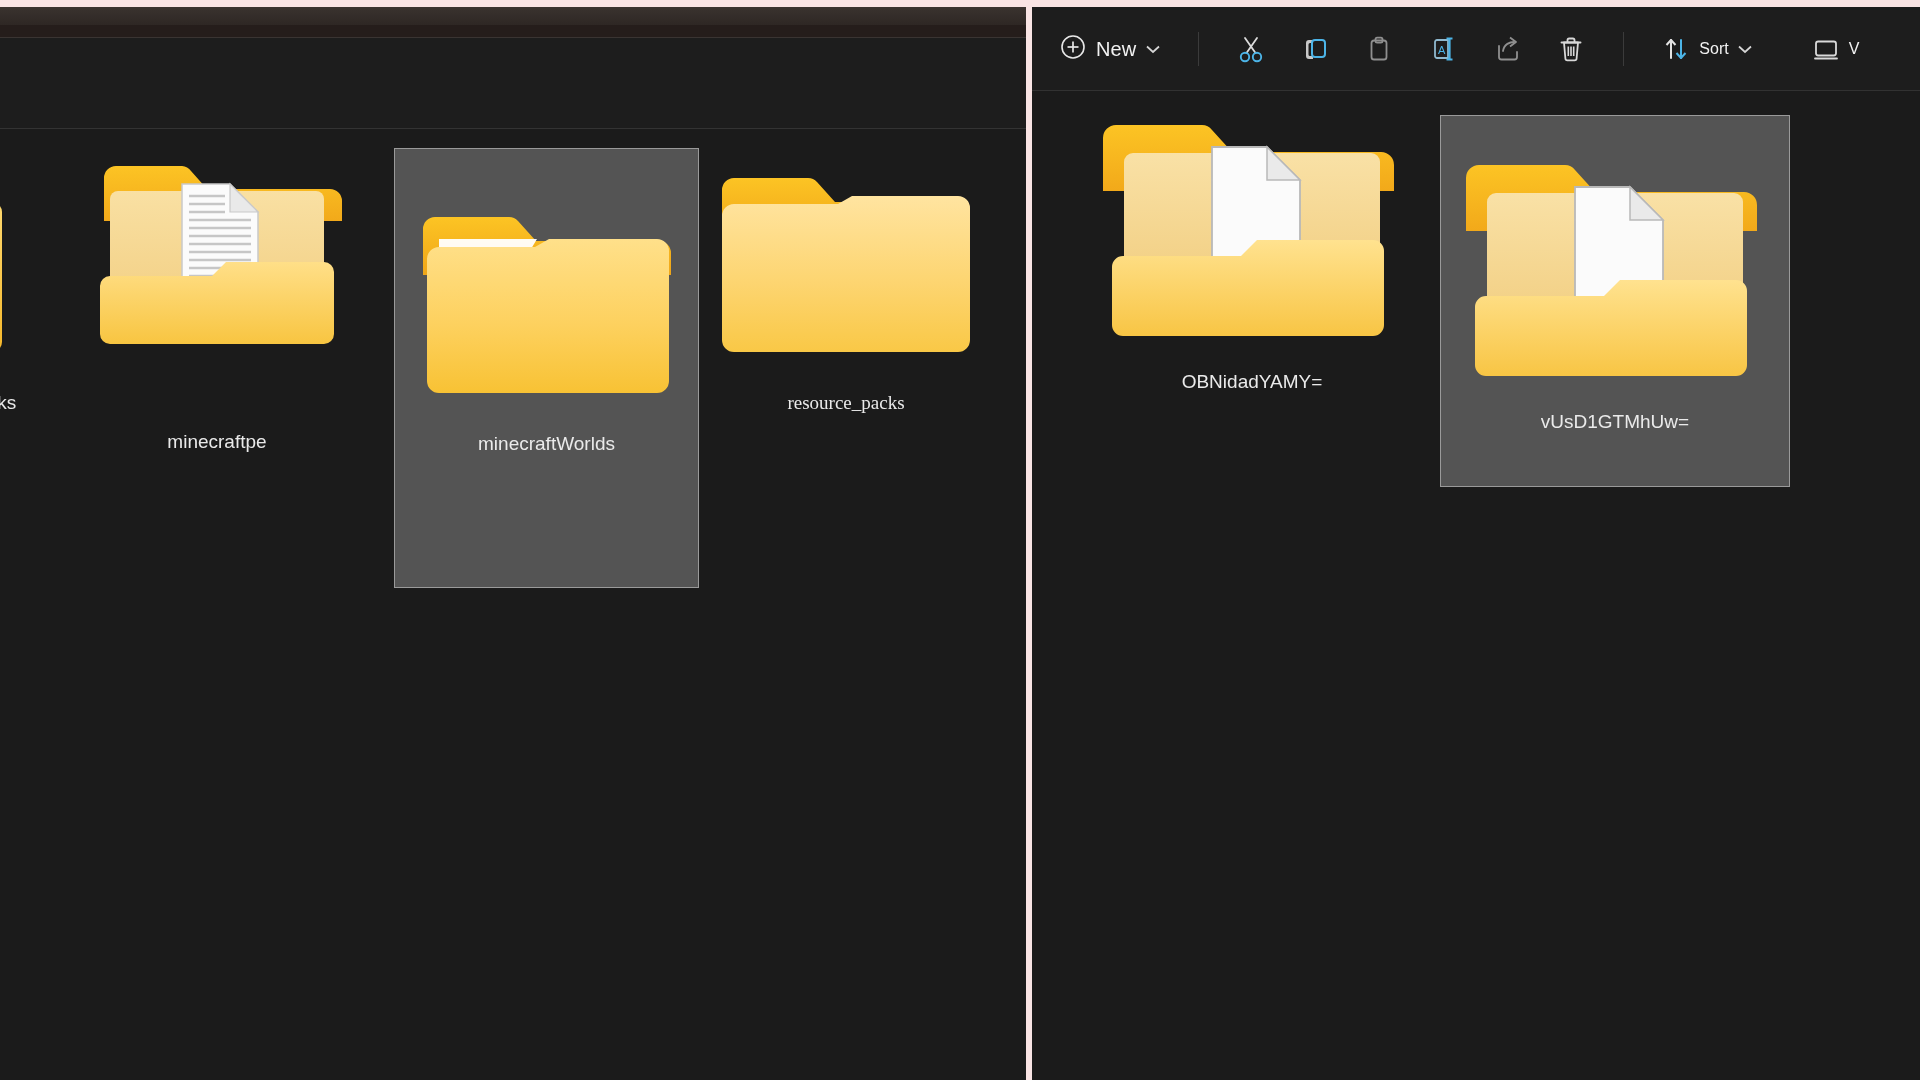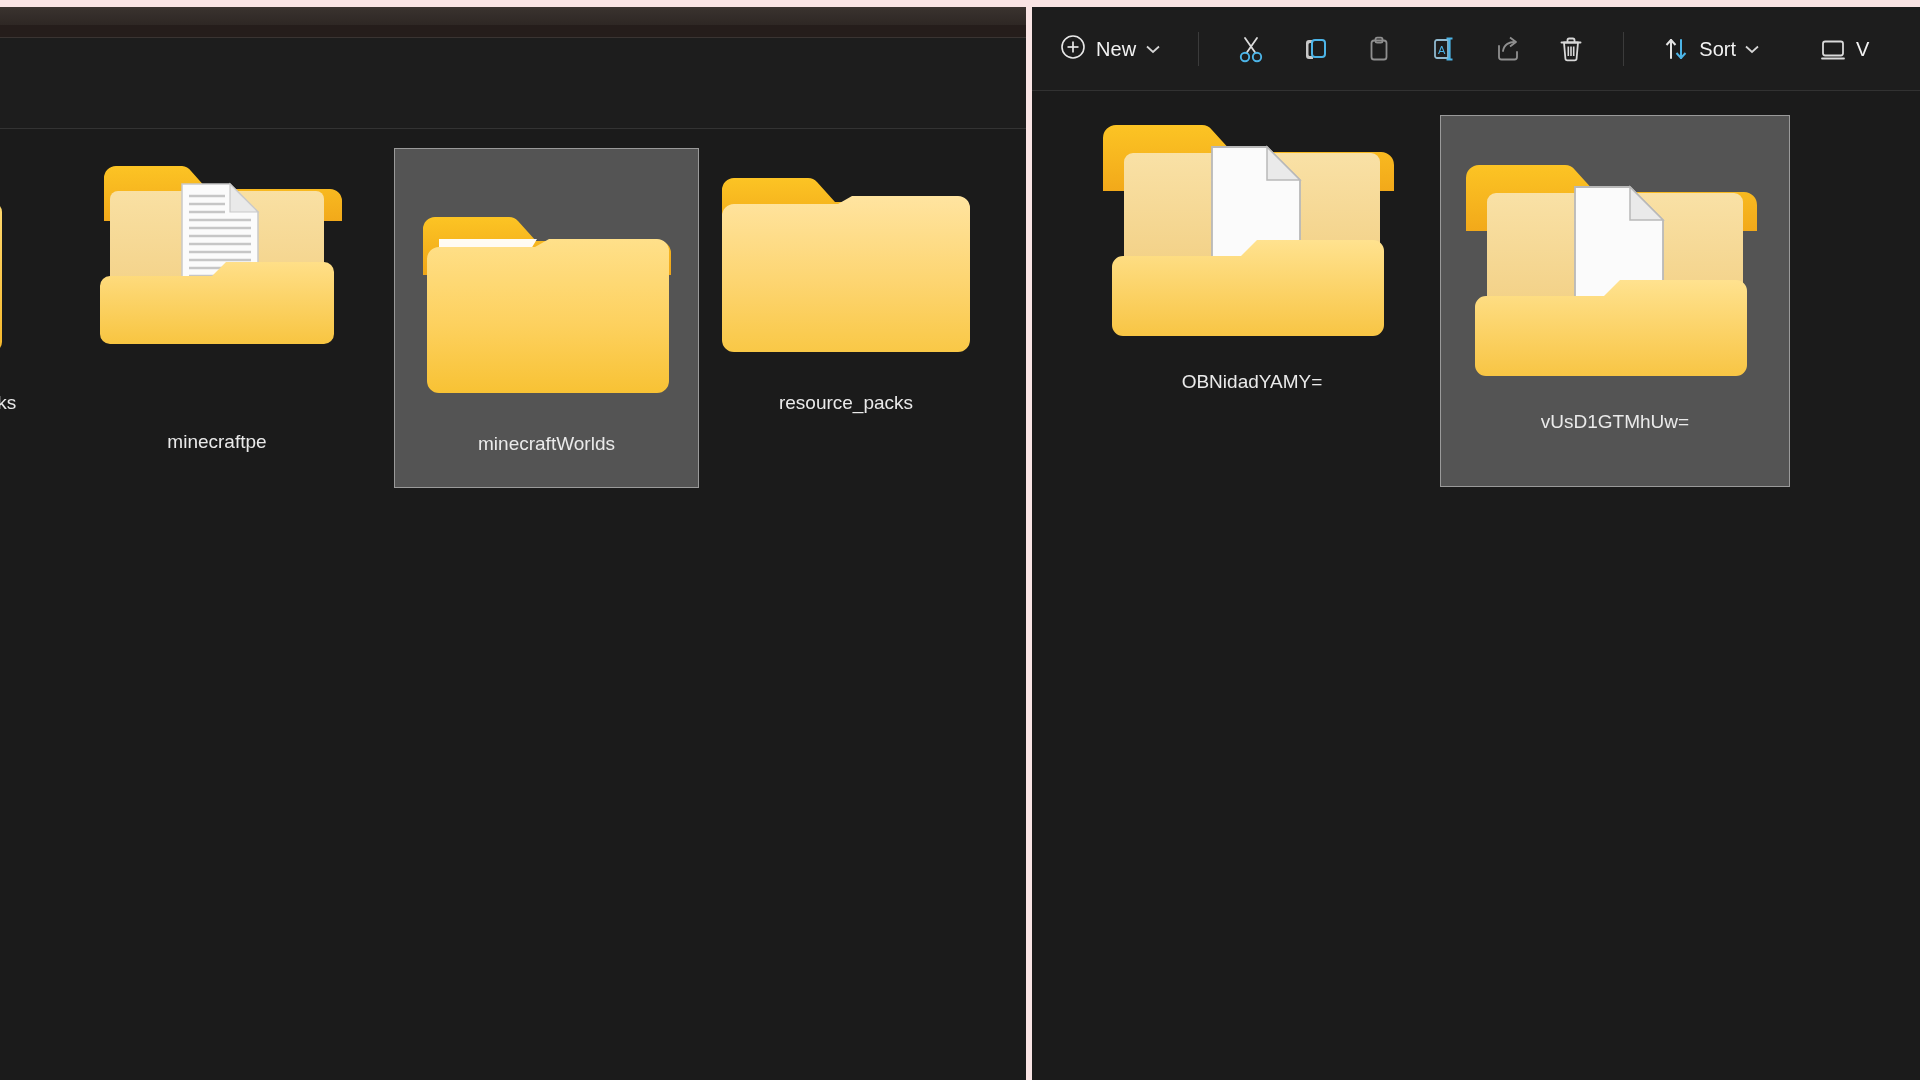--- a/index.html
+++ b/index.html
@@ -140,21 +140,21 @@
     display: flex;
     align-items: center;
     gap: 9px;
     height: 44px;
     padding: 0 12px;
     border-radius: 5px;
     cursor: default;
   }
   .tb-text-btn span.lbl {
     color: #f2f2f2;
-    font-size: 20px;
+    font-size: 16px;
   }
 
   .cell {
     position: absolute;
     display: flex;
     flex-direction: column;
     align-items: center;
     justify-content: flex-start;
     cursor: default;
   }
@@ -251,21 +251,21 @@
                 <line x1="97" y1="140" x2="159" y2="140"></line>
               </g>
             </g>
 
             <path d="M8 150 a10 10 0 0 1 10 -10 h102 l14 -14 h98 a10 10 0 0 1 10 10 v62 a10 10 0 0 1 -10 10 h-214 a10 10 0 0 1 -10 -10 z" fill="url(#Lfront1)"></path>
           </svg>
         </div>
         <div class="label" style="margin-top:10px;">minecraftpe</div>
       </div>
 
-      <div class="cell selected" style="left:394px; top:-10px; width:305px; height:340px;">
+      <div class="cell selected" style="left:394px; top:-10px; width:305px; height:440px;">
         <div class="thumb" style="width:260px;height:250px;margin-top:22px;">
           <svg class="fsvg" width="260" height="240" viewBox="0 0 260 240" aria-hidden="true">
             <defs>
               <linearGradient id="Ltab2" x1="0" y1="0" x2="0" y2="1">
                 <stop offset="0" stop-color="#fcc424"></stop>
                   <stop offset="1" stop-color="#f0a618"></stop>
               </linearGradient>
               <linearGradient id="Lbody2" x1="0" y1="0" x2="0" y2="1">
                 <stop offset="0" stop-color="#ffe08a"></stop>
                   <stop offset="0.55" stop-color="#fdd15f"></stop>
@@ -274,21 +274,21 @@
             </defs>
             <path d="M18 36 h74 a12 12 0 0 1 9 4 l18 20 h123 a12 12 0 0 1 12 12 v22 h-248 v-46 a12 12 0 0 1 12 -12 z" fill="url(#Ltab2)"></path>
 
             <path d="M22 58 h98 l-6 10 h-92 z" fill="#ffffff" opacity="0.95"></path>
             <path d="M22 66 h96 l14 -8 h108 a12 12 0 0 1 12 12 v130 a12 12 0 0 1 -12 12 h-218 a12 12 0 0 1 -12 -12 v-122 a12 12 0 0 1 12 -12 z" fill="url(#Lbody2)"></path>
           </svg>
         </div>
         <div class="label" style="margin-top:12px;">minecraftWorlds</div>
       </div>
 
-      <div class="cell" style="left:716px; top:2px; width:260px; height:320px;">
+      <div class="cell" style="left:716px; top:2px; width:260px; height:320px;font-family:Liberation Serif, serif;">
         <div class="thumb" style="width:260px;height:250px;">
           <svg class="fsvg" width="260" height="240" viewBox="0 0 260 240" aria-hidden="true">
             <defs>
               <linearGradient id="Ltab3" x1="0" y1="0" x2="0" y2="1">
                 <stop offset="0" stop-color="#fcc424"></stop>
                   <stop offset="1" stop-color="#f0a618"></stop>
               </linearGradient>
               <linearGradient id="Lbody3" x1="0" y1="0" x2="0" y2="1">
                 <stop offset="0" stop-color="#ffe4a0"></stop>
                   <stop offset="0.55" stop-color="#fdd571"></stop>

